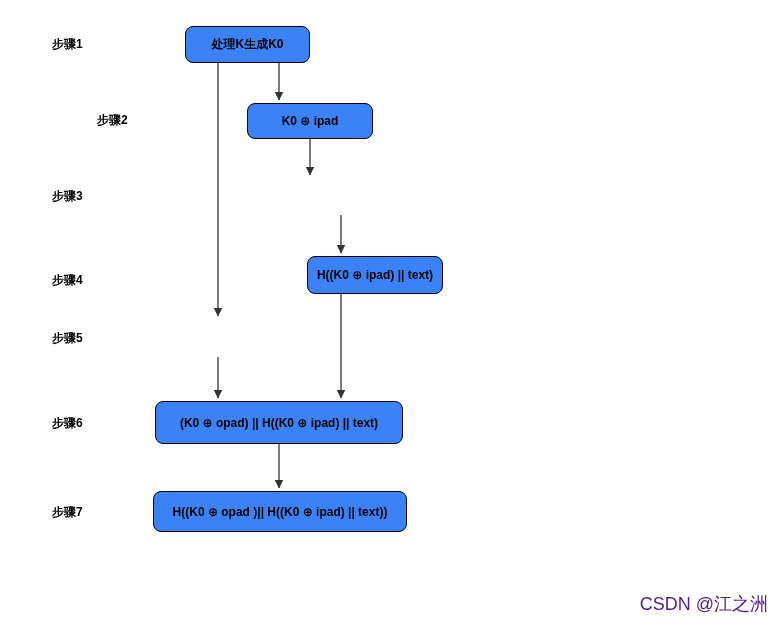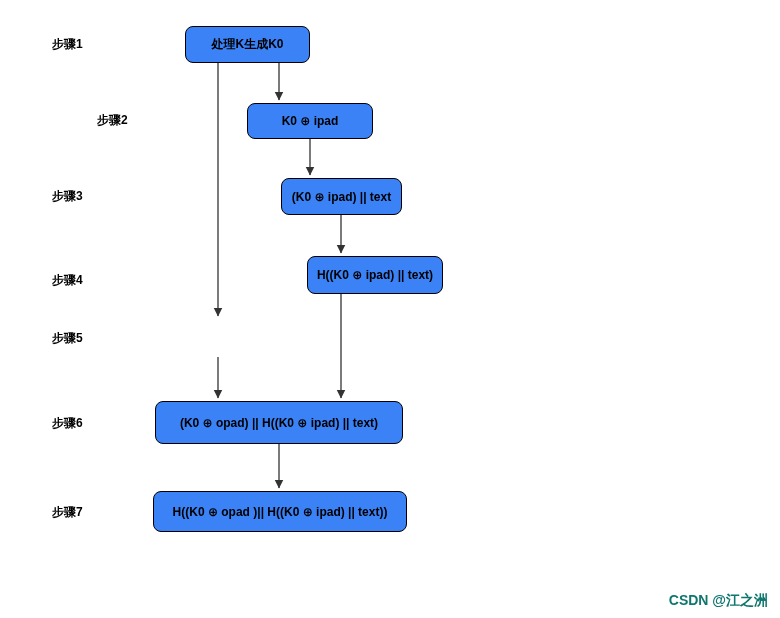--- a/index.html
+++ b/index.html
@@ -61,25 +61,24 @@
   .l2 { top: 112px; margin-left: 45px; }
   .l3 { top: 188px; text-align: center; }
   .l4 { top: 272px; }
   .l5 { top: 330px; }
   .l6 { top: 415px; }
   .l7 { top: 504px; }
   .watermark {
     position: absolute;
     right: 12px;
     top: 592px;
-    font-size: 14px;
-    color: #0f766e;
+    font-size: 18px;
+    color: #4c1d95;
     z-index: 2;
     white-space: nowrap;
-    font-weight: bold;
   }
 </style>
 </head>
 <body>
 
 <div id="canvas">
 
   <svg id="arrow-layer" viewBox="0 0 780 618" xmlns="http://www.w3.org/2000/svg">
     <defs>
       <marker id="ah" markerWidth="10" markerHeight="10" refX="8.5" refY="4.5" orient="auto" markerUnits="userSpaceOnUse">
@@ -98,20 +97,19 @@
   <div class="step-label l1">步骤1</div>
   <div class="step-label l2">步骤2</div>
   <div class="step-label l3">步骤3</div>
   <div class="step-label l4">步骤4</div>
   <div class="step-label l5">步骤5</div>
   <div class="step-label l6">步骤6</div>
   <div class="step-label l7">步骤7</div>
 
   <div class="node n1">处理K生成K0</div>
   <div class="node n2">K0 ⊕ ipad</div>
-  <div class="node n3">(K0 ⊕ ipad) || text</div>
   <div class="node n4">H((K0 ⊕ ipad) || text)</div>
   <div class="node n6">(K0 ⊕ opad) || H((K0 ⊕ ipad) || text)</div>
   <div class="node n7">H((K0 ⊕ opad )|| H((K0 ⊕ ipad) || text))</div>
 
   <div class="watermark">CSDN @江之洲</div>
 
 </div>
 
 </body></html>

